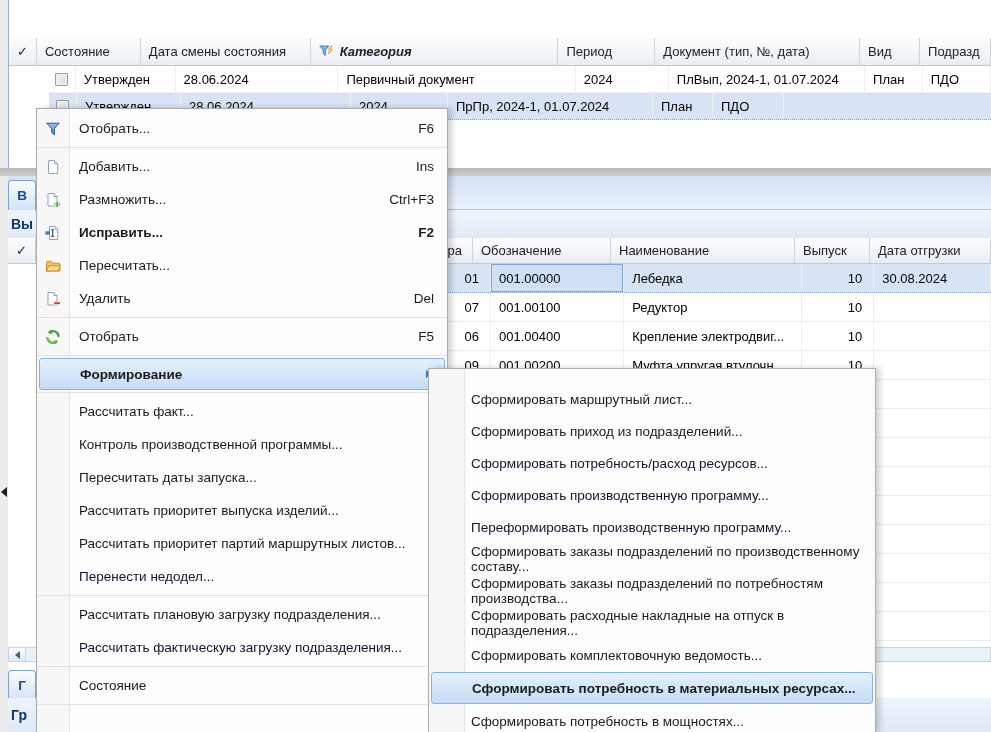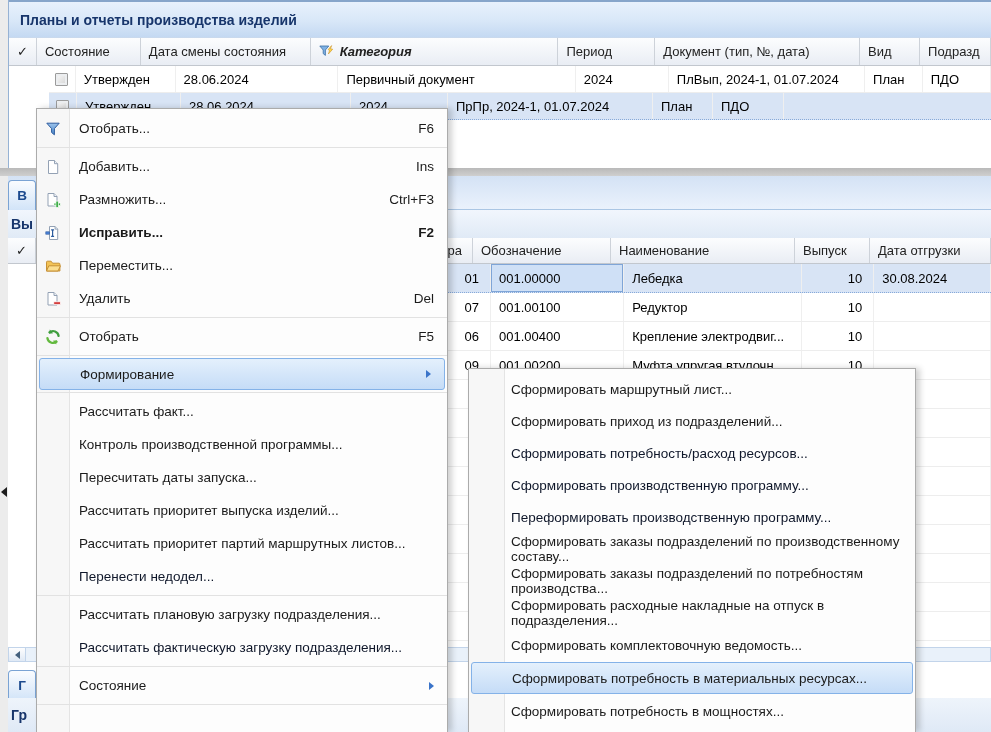--- a/index.html
+++ b/index.html
@@ -64,46 +64,45 @@
   #bottom-title { position:absolute; left:0; right:0; top:522px; height:34px; box-sizing:border-box;
                   background:linear-gradient(#eef4fb,#dfe9f6); display:flex; align-items:center;
                   font-weight:bold; font-size:14px; color:#17356b; padding-left:3px; }
 
   
   .menu { position:absolute; background:#fdfdfd; border:1px solid #ababab; border-bottom:none;
           box-sizing:border-box; z-index:20; box-shadow:4px 0 6px rgba(0,0,0,0.18); }
   .menu-gutter { position:absolute; left:0; top:0; bottom:0; width:32px; background:#f7f7f7; border-right:1px solid #e4e4e4; }
   .menu-gutter.sub { width:35px; }
   #context-menu { left:36px; top:108px; width:412px; height:624px; padding-top:3px; }
-  #sub-menu { left:468px; top:368px; width:448px; height:364px; padding-top:4px; z-index:21; }
+  #sub-menu { left:428px; top:368px; width:448px; height:364px; padding-top:14px; z-index:21; }
   .menu-item { position:relative; z-index:1; height:33px; display:flex; align-items:center;
                padding:0 13px 0 42px; font-size:13.5px; color:#1b1b1b; box-sizing:border-box; }
   #sub-menu .menu-item { height:32px; }
   .menu-item.disabled { color:#0f172a; }
   .menu-item.bold { font-weight:bold; }
   .menu-item.hl { background:linear-gradient(#e4f0fc,#c5dcf7); border:1px solid #84b2e8; border-radius:3px;
-                  margin:1px 2px; height:32px; padding-left:40px; }
+                  margin:1px 2px; height:32px; padding-left:40px;font-weight:bold; }
   .menu-sep { position:relative; z-index:1; height:1px; background:#e2e2e2; margin:2px 0; }
   .mi-icon { position:absolute; left:8px; top:50%; transform:translateY(-50%); width:16px; height:16px; }
   .mi-sc { margin-left:auto; padding-left:20px; }
   .mi-arrow { margin-left:auto; width:0; height:0; border-left:5px solid #3b74c9;
               border-top:4.5px solid transparent; border-bottom:4.5px solid transparent; }
   .hdr-icon { display:inline-flex; width:15px; height:14px; margin-right:2px; }
 </style>
 </head>
 <body>
 
 <div id="app">
 
   <div id="left-margin">
     <div id="collapse-arrow"></div>
   </div>
 
   <div id="top-panel">
-    <div class="panel-title">Планы и отчеты производства изделий</div>
     <div class="thead" id="top-thead">
         <div class="th cbcol">✓</div>
         <div class="th" style="width: 104px;">Состояние</div>
         <div class="th" style="width: 170px;">Дата смены состояния</div>
         <div class="th cat" style="width: 248px;">
           <span class="hdr-icon">
             <svg width="15" height="14" viewBox="0 0 15 14">
               <path d="M0.8 1 h9 l-3.4 4 v5.4 l-2.2 -1.8 v-3.6 z" fill="#7fb2e5" stroke="#3a6ea5" stroke-width="0.8"></path>
               <path d="M9.2 4.6 l3.4 -4 l-1.1 3.2 l2.2 0.4 l-4.3 4.8 l1.1 -3.4 z" fill="#ffd54a" stroke="#c9912a" stroke-width="0.6"></path>
             </svg>
@@ -341,21 +340,21 @@
               <path d="M7.6 4.8 v6.6 M6.1 4.8 h3 M6.1 11.4 h3" stroke="#2d5c9e" stroke-width="1.2" fill="none"></path>
             </svg></span>
           <span class="mi-label">Исправить...</span>
           <span class="mi-sc">F2</span>
         </div>
         <div class="menu-item">
           <span class="mi-icon"><svg width="16" height="16" viewBox="0 0 16 16">
               <path d="M1.5 13 V4.2 a1 1 0 0 1 1 -1 h3.6 l1.5 2 h6.4 a0.9 0.9 0 0 1 0.9 0.9 V13 z" fill="#f3c356" stroke="#c69035"></path>
               <path d="M1.5 13 l2.3 -5.2 h11.7 l-2.5 5.2 z" fill="#fbdd8e" stroke="#c69035"></path>
             </svg></span>
-          <span class="mi-label">Переместить...</span>
+          <span class="mi-label">Пересчитать...</span>
         </div>
         <div class="menu-item">
           <span class="mi-icon"><svg width="16" height="16" viewBox="0 0 16 16">
               <path d="M3 1.5 h6 l3 3 v9.5 h-9 z" fill="#ffffff" stroke="#93a1b4"></path>
               <path d="M9 1.5 v3 h3" fill="#eef2f7" stroke="#93a1b4"></path>
               <rect x="8.8" y="10.8" width="6.6" height="2.8" fill="#d43f3f" stroke="#fff" stroke-width="0.7"></rect>
             </svg></span>
           <span class="mi-label">Удалить</span>
           <span class="mi-sc">Del</span>
         </div>

